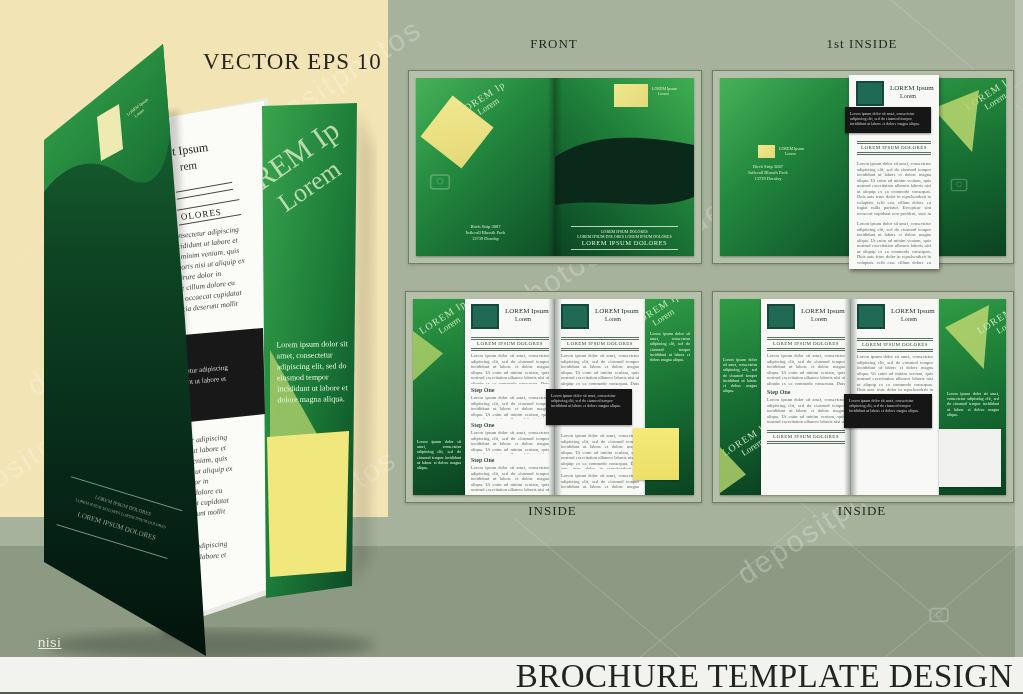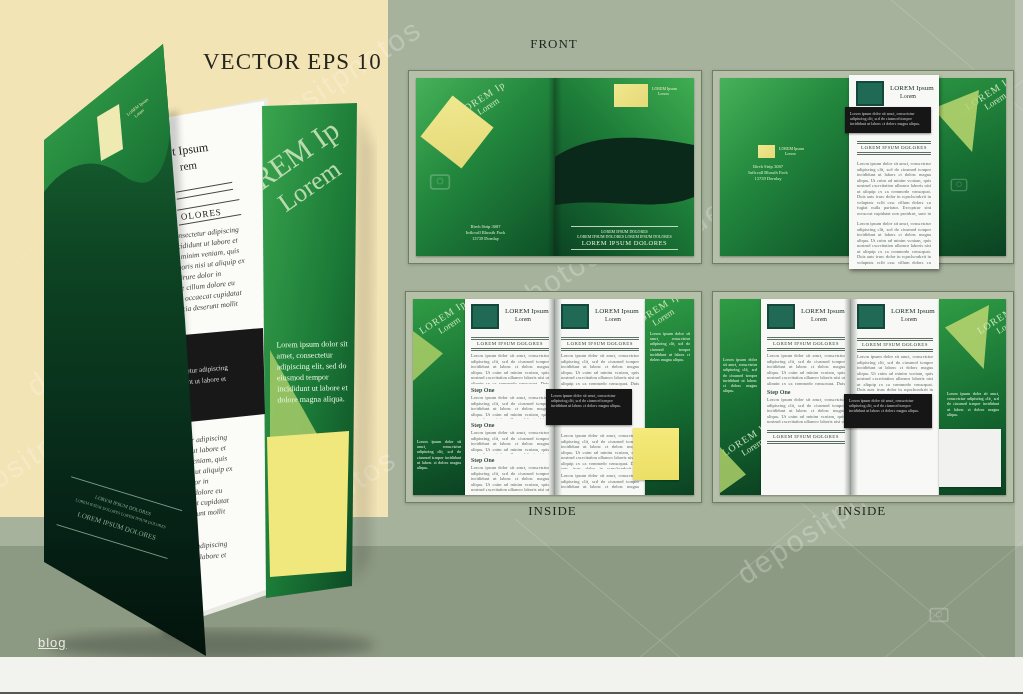--- a/index.html
+++ b/index.html
@@ -94,20 +94,21 @@
     </div>
   <div class="abs ghost" style="left:52px;top:498px;transform:rotate(15deg);">
       <i></i>
     </div>
   <div class="abs ghost" style="left:927px;top:606px;transform:scale(.8);">
       <i></i>
     </div>
 
   <div class="abs vector-label">VECTOR EPS 10</div>
   <div class="abs spread-label" style="left:408px;top:36px;width:292px;">FRONT</div>
+  <div class="abs spread-label" style="left:712px;top:36px;width:300px;">1st INSIDE</div>
   <div class="abs spread-label" style="left:405px;top:503px;width:295px;">INSIDE</div>
   <div class="abs spread-label" style="left:712px;top:503px;width:300px;">INSIDE</div>
 
   <svg class="abs" style="left:0;top:0;" width="400" height="694" viewBox="0 0 400 694" font-family="Liberation Serif, serif">
     <defs>
       <linearGradient id="gCover" x1="0" y1="0" x2="0" y2="1">
         <stop offset="0" stop-color="#1e7038"></stop>
           <stop offset=".35" stop-color="#0d4423"></stop>
         <stop offset=".75" stop-color="#062417"></stop>
           <stop offset="1" stop-color="#03130b"></stop>
@@ -394,16 +395,17 @@
           <div class="l2">Lorem</div>
       </div>
       <div class="abs note" style="left:8px;top:92px;width:52px;height:34px;">Lorem ipsum dolor sit amet, consectetur adipiscing elit, sed do eiusmod tempor incididunt ut labore et dolore magna aliqua.</div>
       <div class="abs wrect" style="left:-10px;top:130px;width:72px;height:58px;"></div>
     </div>
     <div class="abs spine" style="left:131px;top:7px;width:14px;height:196px;"></div>
     <div class="abs bbox" style="left:131px;top:102px;width:78px;height:26px;">Lorem ipsum dolor sit amet, consectetur adipiscing elit, sed do eiusmod tempor incididunt ut labore et dolore magna aliqua.</div>
   </div>
 
   <div class="abs bottom-strip"></div>
+  <div class="abs banner-title">BROCHURE TEMPLATE DESIGN</div>
   <div class="abs bottom-edge"></div>
-  <div class="abs blog">blog</div>
+  <div class="abs blog">nisi</div>
 
 </div>
 
 </body></html>

